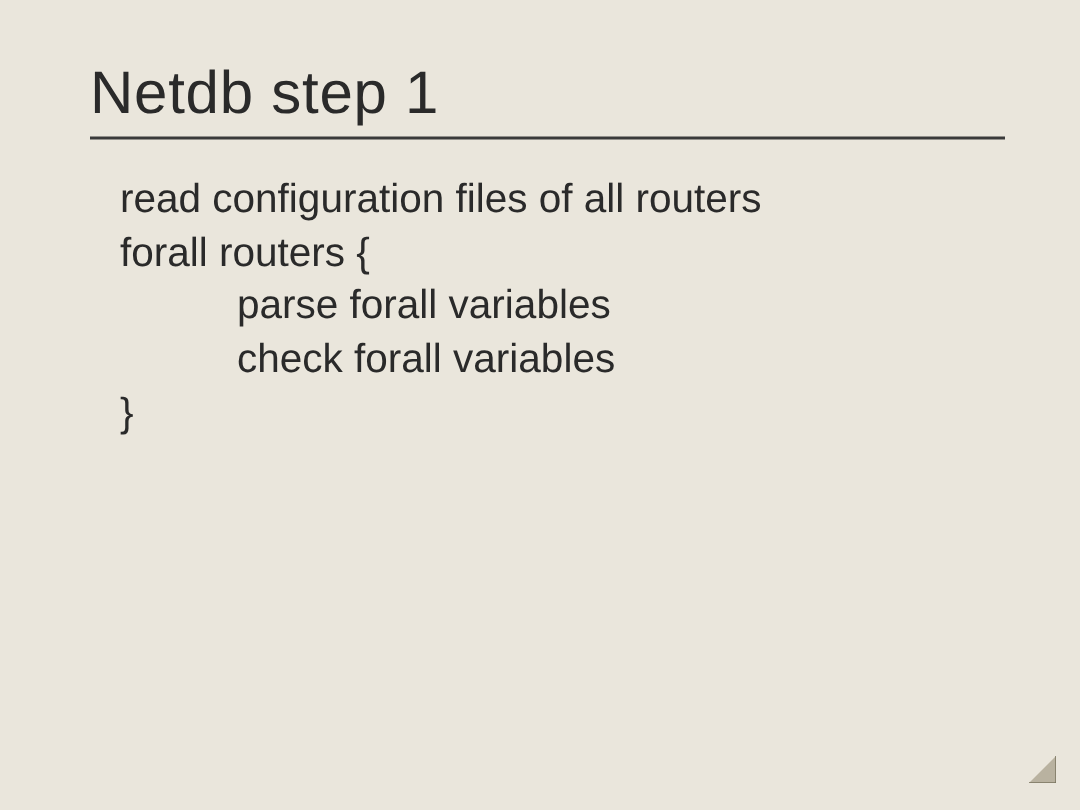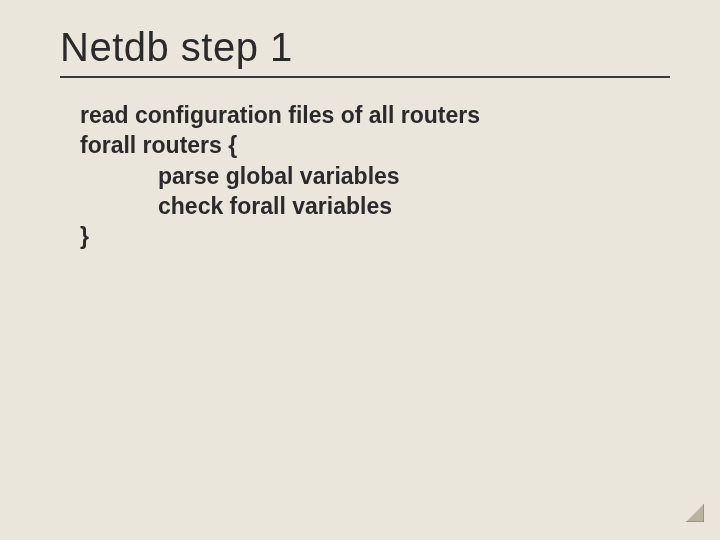--- a/index.html
+++ b/index.html
@@ -10,39 +10,38 @@
     background: #eae6dc;
     font-family: Verdana, Geneva, sans-serif;
     color: #2a2a2a;
     overflow: hidden;
   }
   .slide {
     position: relative;
     width: 720px;
     height: 536px;
     box-sizing: border-box;
-    padding: 25px 50px 40px 60px;
+    padding: 40px 50px 40px 60px;
   }
   .title {
     font-size: 40px;
     font-weight: 400;
     margin: 0 0 6px 0;
     letter-spacing: 0.5px;
   }
   .rule {
     border: none;
     border-top: 2px solid #3a3a3a;
     margin: 0 0 22px 0;
     width: 100%;
   }
   .body {
-    font-size: 23px;
+    font-size: 27px;
     line-height: 1.32;
     padding-left: 20px;
-    font-weight: bold;
   }
   .line {
     white-space: pre-wrap;
   }
   .hang {
     text-indent: -14px;
     padding-left: 28px;
   }
   .indent {
     padding-left: 78px;
@@ -60,21 +59,21 @@
 </style>
 </head>
 <body>
 
 <div class="slide">
   <h1 class="title">Netdb step 1</h1>
   <hr class="rule">
   <div class="body">
     <div class="line">read configuration files of all routers</div>
     <div class="line">forall routers {</div>
-    <div class="line indent">parse global variables</div>
+    <div class="line indent">parse forall variables</div>
     <div class="line indent">check forall variables</div>
     <div class="line">}</div>
   </div>
   <div class="corner">
     <svg width="18" height="18" viewBox="0 0 18 18">
       <path d="M0 18 L18 18 L18 0 Z" fill="#b9b2a0"></path>
       <path d="M0 18 L18 18 L18 0" fill="none" stroke="#7a745f" stroke-width="1"></path>
     </svg>
   </div>
 </div>

